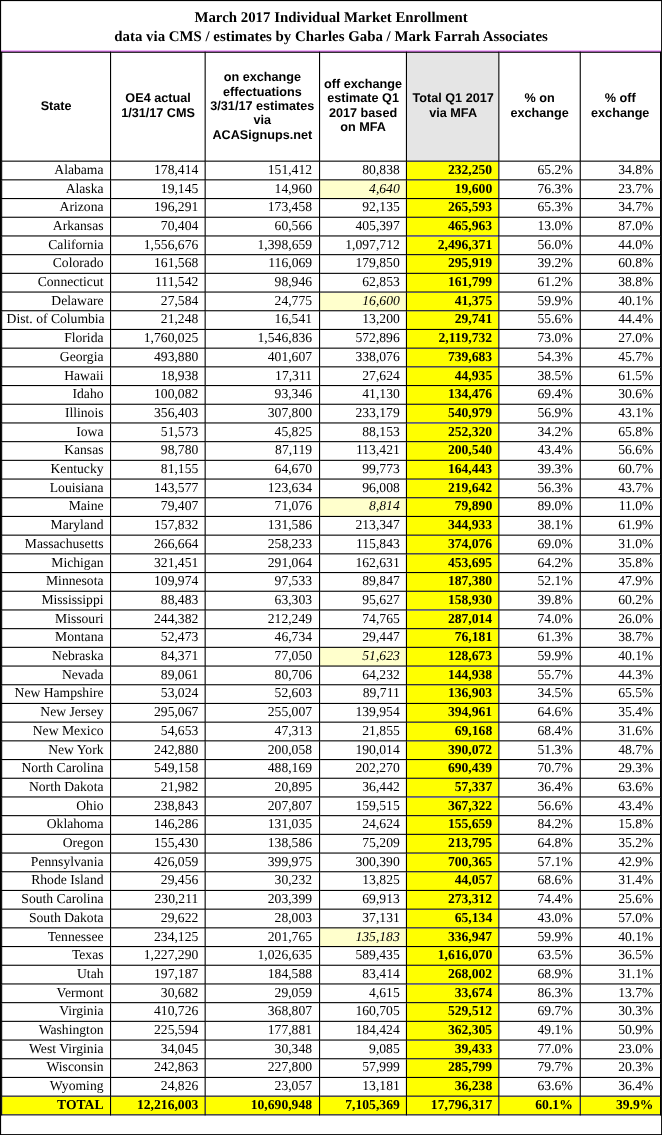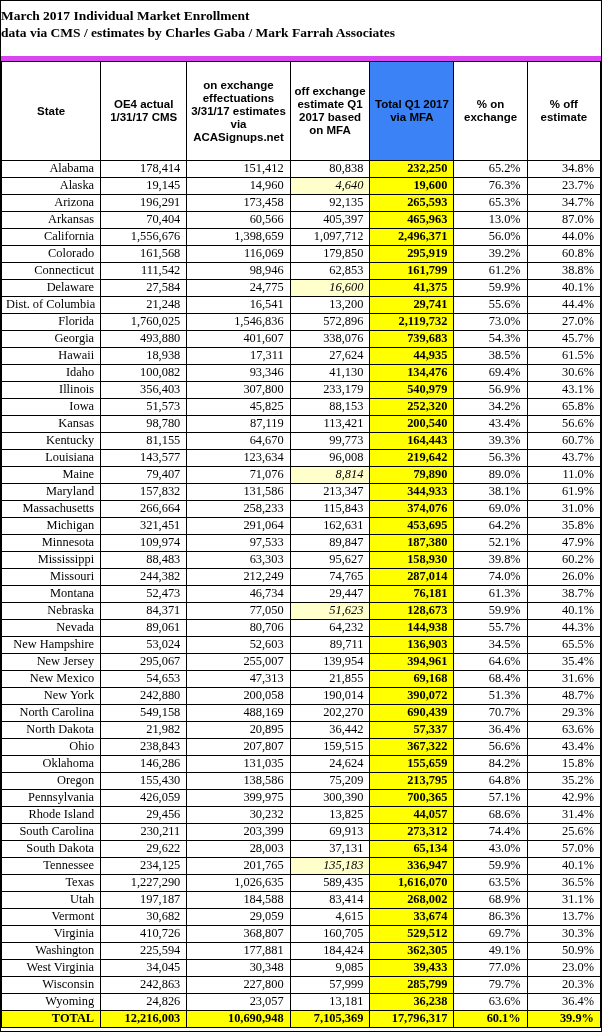--- a/index.html
+++ b/index.html
@@ -16,23 +16,23 @@
   }
   .sheet {
     width: 602px;
     height: 1032px;
     box-sizing: border-box;
     border: 1px solid #000;
     display: flex;
     flex-direction: column;
   }
   .title-block {
-    border-bottom: 5px solid #d946ef;
-    text-align: left;
-    padding: 6px 0 15px 0;
+    border-bottom: 1px solid #d946ef;
+    text-align: center;
+    padding: 6px 0 5px 0;
   }
   .title-line {
     font-weight: bold;
     font-size: 13.5px;
     line-height: 17px;
     font-family: "Liberation Serif", serif;
   }
   table {
     border-collapse: collapse;
     width: 100%;
@@ -53,21 +53,21 @@
     font-weight: bold;
     font-size: 11.5px;
     line-height: 13px;
     vertical-align: middle;
     text-align: center;
     height: 94px;
     padding: 2px 3px;
     white-space: normal;
   }
   th.h-total {
-    background: #3b82f6;
+    background: #e5e5e5;
   }
   col.c-state { width: 92px; }
   col.c-oe4 { width: 80px; }
   col.c-onx { width: 96px; }
   col.c-offx { width: 74px; }
   col.c-total { width: 78px; }
   col.c-pon { width: 68px; }
   col.c-poff { width: 68px; }
 
   td.state {
@@ -124,21 +124,21 @@
       <col class="c-poff">
     </colgroup>
     <thead>
       <tr>
         <th>State</th>
         <th>OE4 actual 1/31/17 CMS</th>
         <th>on exchange effectuations 3/31/17 estimates via ACASignups.net</th>
         <th>off exchange estimate Q1 2017 based on MFA</th>
         <th class="h-total">Total Q1 2017 via MFA</th>
         <th>% on exchange</th>
-        <th>% off estimate</th>
+        <th>% off exchange</th>
       </tr>
     </thead>
     <tbody id="tbody">
         <tr>
           <td class="state">Alabama</td>
           <td class="num">178,414</td>
           <td class="num">151,412</td>
           <td class="num">80,838</td>
           <td class="total">232,250</td>
           <td class="pct">65.2%</td>

